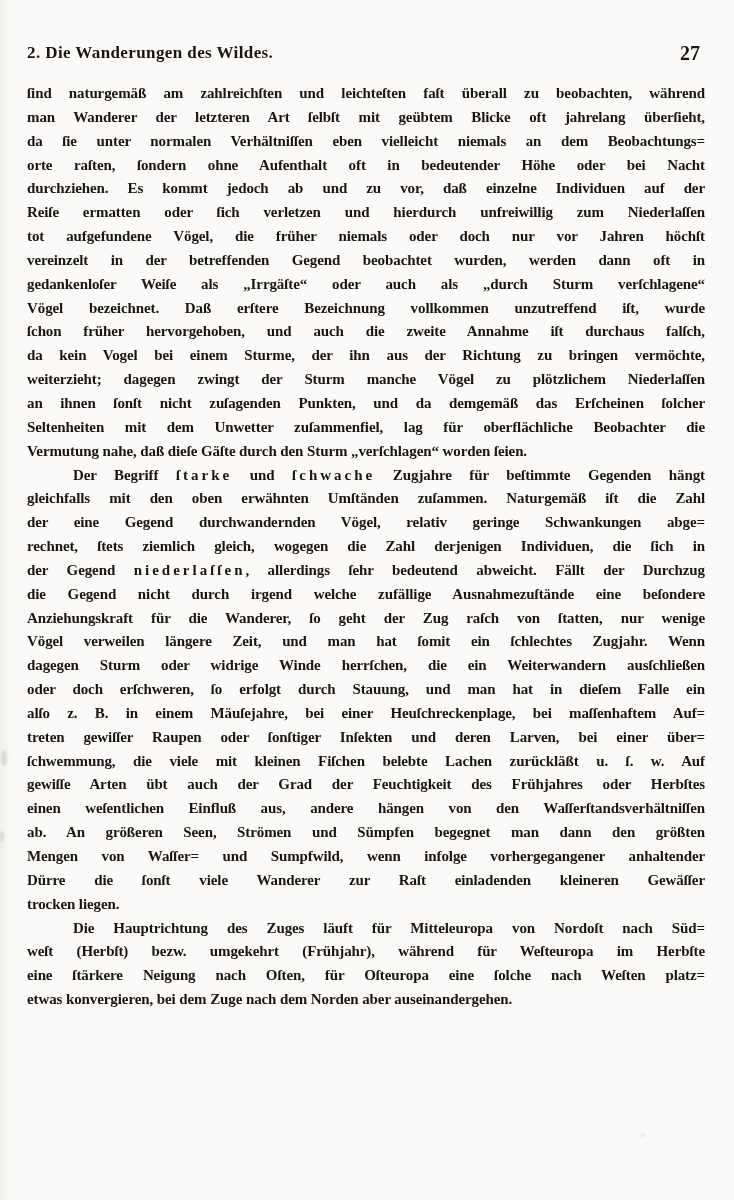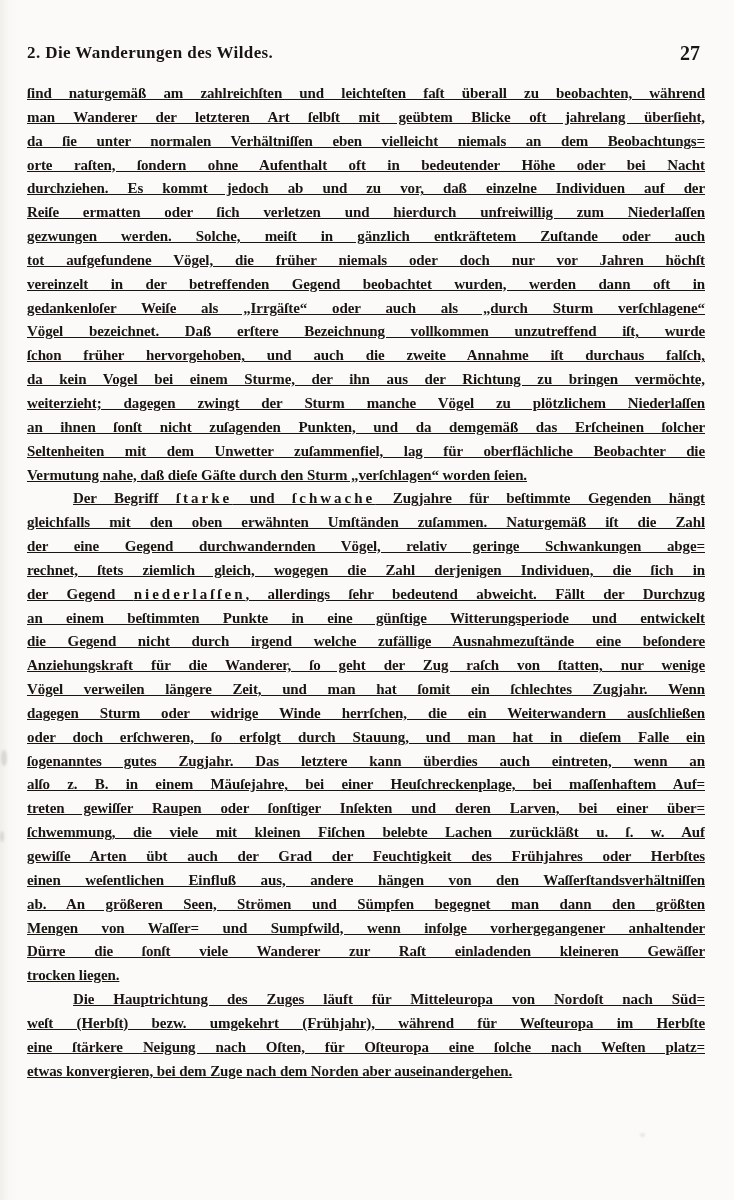--- a/index.html
+++ b/index.html
@@ -25,21 +25,21 @@
   }
   .page-number {
     position: absolute;
     top: 42px; right: 34px;
     font-size: 20px;
     font-weight: 700;
     text-align: right;
   }
   .body-text {
     position: absolute;
-    top: 82px; left: 27px; width: 678px; text-decoration: underline;
+    top: 82px; left: 27px; width: 678px;
   }
   .line {
     height: 23.85px;
     line-height: 23.85px;
     font-size: 15px;
     font-weight: 700;
     letter-spacing: -0.1px;
     text-align: justify;
     text-align-last: justify;
     overflow: hidden;
@@ -70,43 +70,40 @@
     <div class="running-title">2. Die Wanderungen des Wildes.</div>
     <div class="page-number">27</div>
   </div>
   <div class="body-text">
       <div class="line"><span>ſind naturgemäß am zahlreichſten und leichteſten faſt überall zu beobachten, während</span></div>
       <div class="line"><span>man Wanderer der letzteren Art ſelbſt mit geübtem Blicke oft jahrelang überſieht,</span></div>
       <div class="line"><span>da ſie unter normalen Verhältniſſen eben vielleicht niemals an dem Beobachtungs=</span></div>
       <div class="line"><span>orte raſten, ſondern ohne Aufenthalt oft in bedeutender Höhe oder bei Nacht</span></div>
       <div class="line"><span>durchziehen. Es kommt jedoch ab und zu vor, daß einzelne Individuen auf der</span></div>
       <div class="line"><span>Reiſe ermatten oder ſich verletzen und hierdurch unfreiwillig zum Niederlaſſen</span></div>
-      <div class="line"><span>gezwungen werden. Solche, meiſt in gänzlich entkräftetem Zuſtande oder auch</span></div>
       <div class="line"><span>tot aufgefundene Vögel, die früher niemals oder doch nur vor Jahren höchſt</span></div>
       <div class="line"><span>vereinzelt in der betreffenden Gegend beobachtet wurden, werden dann oft in</span></div>
       <div class="line"><span>gedankenloſer Weiſe als „Irrgäſte“ oder auch als „durch Sturm verſchlagene“</span></div>
       <div class="line"><span>Vögel bezeichnet. Daß erſtere Bezeichnung vollkommen unzutreffend iſt, wurde</span></div>
       <div class="line"><span>ſchon früher hervorgehoben, und auch die zweite Annahme iſt durchaus falſch,</span></div>
       <div class="line"><span>da kein Vogel bei einem Sturme, der ihn aus der Richtung zu bringen vermöchte,</span></div>
       <div class="line"><span>weiterzieht; dagegen zwingt der Sturm manche Vögel zu plötzlichem Niederlaſſen</span></div>
       <div class="line"><span>an ihnen ſonſt nicht zuſagenden Punkten, und da demgemäß das Erſcheinen ſolcher</span></div>
       <div class="line"><span>Seltenheiten mit dem Unwetter zuſammenfiel, lag für oberflächliche Beobachter die</span></div>
       <div class="line line-last"><span>Vermutung nahe, daß dieſe Gäſte durch den Sturm „verſchlagen“ worden ſeien.</span></div>
       <div class="line line-indent"><span>Der Begriff </span><span class="em">ſtarke</span><span> und </span><span class="em">ſchwache</span><span> Zugjahre für beſtimmte Gegenden hängt</span></div>
       <div class="line"><span>gleichfalls mit den oben erwähnten Umſtänden zuſammen. Naturgemäß iſt die Zahl</span></div>
       <div class="line"><span>der eine Gegend durchwandernden Vögel, relativ geringe Schwankungen abge=</span></div>
       <div class="line"><span>rechnet, ſtets ziemlich gleich, wogegen die Zahl derjenigen Individuen, die ſich in</span></div>
       <div class="line"><span>der Gegend </span><span class="em">niederlaſſen</span><span>, allerdings ſehr bedeutend abweicht. Fällt der Durchzug</span></div>
-      <div class="line"><span>an einem beſtimmten Punkte in eine günſtige Witterungsperiode und entwickelt</span></div>
       <div class="line"><span>die Gegend nicht durch irgend welche zufällige Ausnahmezuſtände eine beſondere</span></div>
       <div class="line"><span>Anziehungskraft für die Wanderer, ſo geht der Zug raſch von ſtatten, nur wenige</span></div>
       <div class="line"><span>Vögel verweilen längere Zeit, und man hat ſomit ein ſchlechtes Zugjahr. Wenn</span></div>
       <div class="line"><span>dagegen Sturm oder widrige Winde herrſchen, die ein Weiterwandern ausſchließen</span></div>
       <div class="line"><span>oder doch erſchweren, ſo erfolgt durch Stauung, und man hat in dieſem Falle ein</span></div>
-      <div class="line"><span>ſogenanntes gutes Zugjahr. Das letztere kann überdies auch eintreten, wenn an</span></div>
       <div class="line"><span>alſo z. B. in einem Mäuſejahre, bei einer Heuſchreckenplage, bei maſſenhaftem Auf=</span></div>
       <div class="line"><span>treten gewiſſer Raupen oder ſonſtiger Inſekten und deren Larven, bei einer über=</span></div>
       <div class="line"><span>ſchwemmung, die viele mit kleinen Fiſchen belebte Lachen zurückläßt u. ſ. w. Auf</span></div>
       <div class="line"><span>gewiſſe Arten übt auch der Grad der Feuchtigkeit des Frühjahres oder Herbſtes</span></div>
       <div class="line"><span>einen weſentlichen Einfluß aus, andere hängen von den Waſſerſtandsverhältniſſen</span></div>
       <div class="line"><span>ab. An größeren Seen, Strömen und Sümpfen begegnet man dann den größten</span></div>
       <div class="line"><span>Mengen von Waſſer= und Sumpfwild, wenn infolge vorhergegangener anhaltender</span></div>
       <div class="line"><span>Dürre die ſonſt viele Wanderer zur Raſt einladenden kleineren Gewäſſer</span></div>
       <div class="line line-last"><span>trocken liegen.</span></div>
       <div class="line line-indent"><span>Die Hauptrichtung des Zuges läuft für Mitteleuropa von Nordoſt nach Süd=</span></div>

